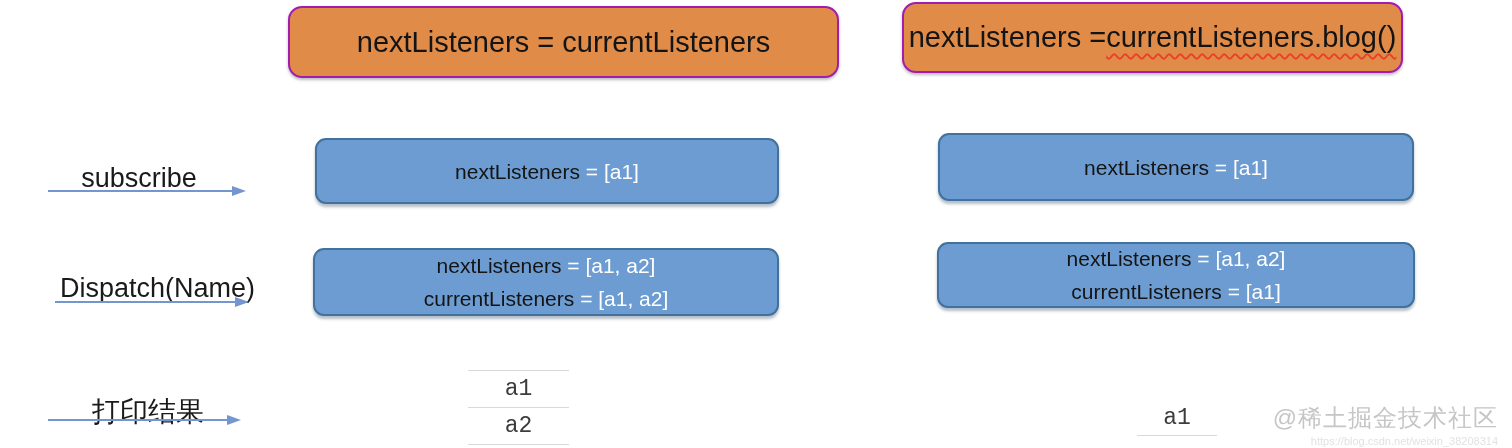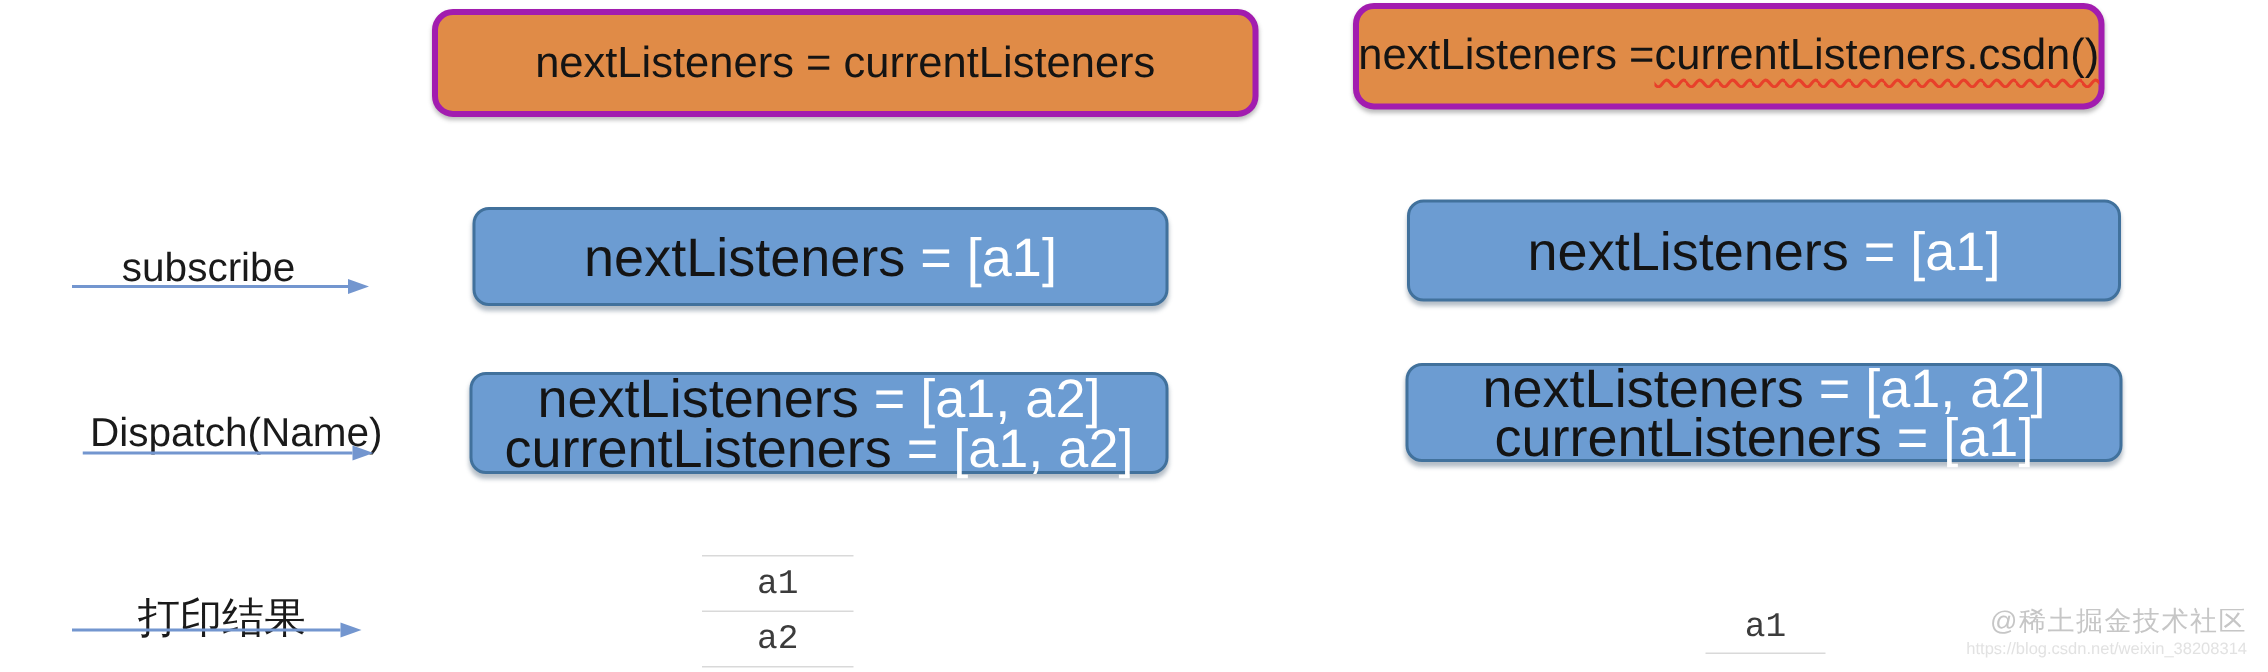--- a/index.html
+++ b/index.html
@@ -7,21 +7,21 @@
   body { font-family:"Liberation Sans", sans-serif; }
   .canvas {
     position:relative; width:1512px; height:448px;
     background:#ffffff; overflow:hidden;
   }
 
   
   .obox {
     position:absolute;
     background:#e08b47;
-    border:4px solid #a21caf;
+    border:2px solid #a21caf;
     border-radius:14px;
     display:flex; align-items:center; justify-content:center;
     font-size:29px; color:#141414;
     box-shadow:0 2px 3px rgba(60,60,60,0.35);
     white-space:nowrap;
   }
   #obox-left  { left:288px; top:6px;  width:551px; height:72px; }
   #obox-right { left:902px; top:2px;  width:501px; height:71px; }
   .squiggle {
     text-decoration-line:underline;
@@ -44,21 +44,21 @@
   #arrow-dispatch  { left:55px; top:295px; }
   #arrow-print     { left:48px; top:413px; }
 
   
   .bbox {
     position:absolute;
     background:#6c9cd2;
     border:2px solid #41719c;
     border-radius:11px;
     display:flex; flex-direction:column; align-items:center; justify-content:center;
-    font-size:36px;
+    font-size:21px;
     box-shadow:0 3px 3px rgba(90,110,130,0.45);
   }
   .bbox .line { display:block; text-align:center; line-height:33px; white-space:nowrap; }
   .bbox .var { color:#141414; }
   .bbox .val { color:#ffffff; }
   #bbox-mid-sub    { left:315px; top:138px; width:464px; height:66px; }
   #bbox-mid-disp   { left:313px; top:248px; width:466px; height:68px; }
   #bbox-right-sub  { left:938px; top:133px; width:476px; height:68px; }
   #bbox-right-disp { left:937px; top:242px; width:478px; height:66px; }
 
@@ -74,34 +74,34 @@
     border-bottom:1px solid #d9d9d9;
   }
   #console-right {
     left:1137px; top:403px; width:80px; height:33px;
     text-align:center; line-height:30px;
     border-bottom:1px solid #d9d9d9;
   }
 
   
   .watermark { position:absolute; right:14px; top:402px; text-align:right; }
-  .watermark-text { font-size:18px; color:#c6c6c6; letter-spacing:1px; }
+  .watermark-text { font-size:24px; color:#c6c6c6; letter-spacing:1px; }
   .watermark-url  { font-size:11px; color:#e2e2e2; margin-top:1px;padding-left:28px; }
 </style>
 </head>
 <body>
 
 <div class="canvas">
 
   <div class="obox" id="obox-left">
     <span>nextListeners = currentListeners</span>
   </div>
   <div class="obox" id="obox-right">
     <span>nextListeners =</span>
-    <span class="squiggle">currentListeners.csdn()</span>
+    <span class="squiggle">currentListeners.blog()</span>
   </div>
 
   <div class="row-label" id="label-subscribe">subscribe</div>
   <svg class="arrow" id="arrow-subscribe" width="199" height="14" viewBox="0 0 199 14">
     <line x1="0" y1="7" x2="184" y2="7" stroke="#7396cf" stroke-width="2"></line>
     <polygon points="184,2 198,7 184,12" fill="#7396cf"></polygon>
   </svg>
 
   <div class="row-label" id="label-dispatch">Dispatch(Name)</div>
   <svg class="arrow" id="arrow-dispatch" width="195" height="14" viewBox="0 0 195 14">

